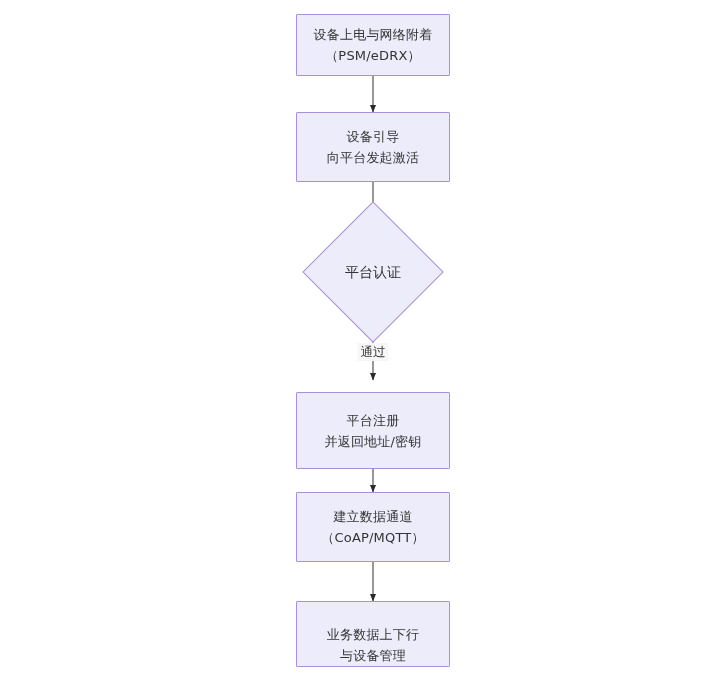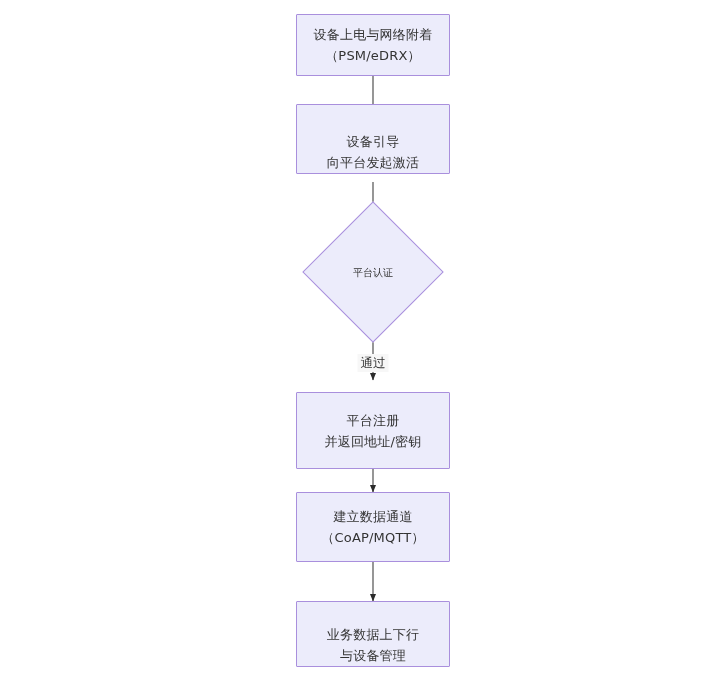--- a/index.html
+++ b/index.html
@@ -58,21 +58,21 @@
     width: 100%;
     height: 100%;
     background: #ececfb;
     border: 1.4px solid #a98fdd;
     box-sizing: border-box;
     transform: rotate(45deg);
   }
   .diamond-text {
     position: relative;
     z-index: 2;
-    font-size: 10px;
+    font-size: 14px;
     line-height: 21px;
     color: #333333;
     white-space: pre-line;
   }
   .edge-label {
     position: absolute;
     font-size: 12.5px;
     line-height: 16px;
     color: #333333;
     background: #f7f7f7;
@@ -97,21 +97,21 @@
         <line x1="373" y1="322" x2="373" y2="380" stroke="#404040" stroke-width="1.1" marker-end="url(#arrowhead)"></line>
         <line x1="373" y1="457" x2="373" y2="492" stroke="#404040" stroke-width="1.1" marker-end="url(#arrowhead)"></line>
         <line x1="373" y1="562" x2="373" y2="601" stroke="#404040" stroke-width="1.1" marker-end="url(#arrowhead)"></line>
       </g>
   </svg>
   <div id="nodes-group">
       <div class="node node-process" style="left: 296px; top: 14px; width: 154px; height: 62px;">
         <div class="node-label">设备上电与网络附着
 （PSM/eDRX）</div>
       </div>
-      <div class="node node-process" style="left: 296px; top: 104px; width: 154px; height: 70px; align-items: flex-end;">
+      <div class="node node-process" style="left: 296px; top: 112px; width: 154px; height: 70px;">
         <div class="node-label">设备引导
 向平台发起激活</div>
       </div>
       <div class="node node-decision" style="left: 323px; top: 222px; width: 100px; height: 100px;">
         <div class="diamond-shape"></div>
         <div class="diamond-text">平台认证</div>
       </div>
       <div class="node node-process" style="left: 296px; top: 392px; width: 154px; height: 77px;">
         <div class="node-label">平台注册
 并返回地址/密钥</div>
@@ -119,15 +119,15 @@
       <div class="node node-process" style="left: 296px; top: 492px; width: 154px; height: 70px;">
         <div class="node-label">建立数据通道
 （CoAP/MQTT）</div>
       </div>
       <div class="node node-process" style="left: 296px; top: 601px; width: 154px; height: 66px; align-items: flex-end;">
         <div class="node-label">业务数据上下行
 与设备管理</div>
       </div>
     </div>
   <div id="edge-labels-group">
-      <div class="edge-label" style="left: 373px; top: 363px;">通过</div>
+      <div class="edge-label" style="left: 373px; top: 352px;">通过</div>
     </div>
 </div>
 
 </body></html>

